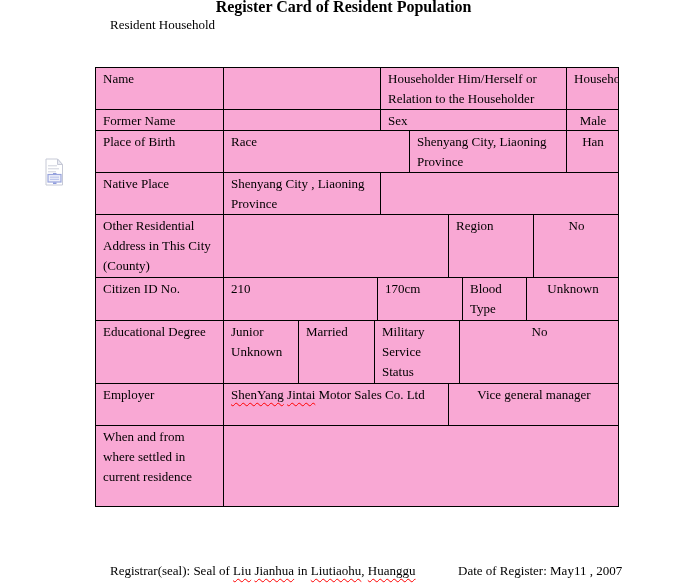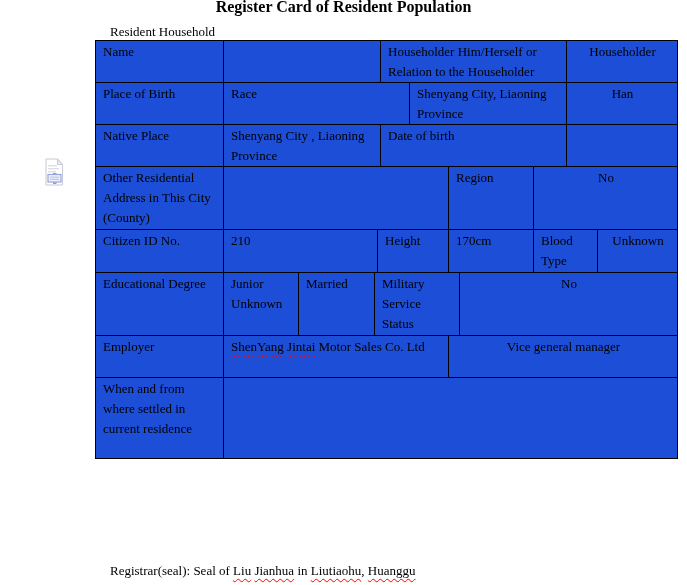--- a/index.html
+++ b/index.html
@@ -5,25 +5,25 @@
   html, body { margin: 0; padding: 0; background: #fff; }
   .page {
     position: relative; width: 687px; height: 585px; background: #ffffff;
     font-family: "Liberation Serif", serif; font-size: 13px; color: #000;
     overflow: hidden;
   }
   .title {
     position: absolute; top: -3px; left: 0; width: 100%;
     text-align: center; font-size: 16px; font-weight: bold; line-height: 20px;
   }
-  .subtitle { position: absolute; top: 24px; left: 110px; line-height: 16px; }
+  .subtitle { position: absolute; top: 17px; left: 110px; line-height: 16px; }
   .embed-icon { position: absolute; top: 158px; left: 45px; width: 19px; height: 28px; }
   .reg-table {
-    position: absolute; top: 40px; left: 95px; width: 583px;
-    border: 1px solid #000; box-sizing: border-box; background: #1d4ed8;
+    position: absolute; top: 67px; left: 95px; width: 524px;
+    border: 1px solid #000; box-sizing: border-box; background: #f9a8d4;
   }
   .tr { display: flex; border-bottom: 1px solid #000; box-sizing: border-box; overflow: hidden; }
   .tr:last-child { border-bottom: none; }
   .td {
     border-right: 1px solid #000; box-sizing: border-box;
     padding: 1px 6px 0 7px; line-height: 20px; overflow: hidden; flex-shrink: 0;
   }
   .td.last { border-right: none; flex: 1 1 auto; text-align: center; }
   .sp {
     text-decoration-line: underline; text-decoration-style: wavy;
@@ -58,46 +58,50 @@
 
   <div class="reg-table">
 
     <div class="tr" style="height:42px">
       <div class="td" style="width:128px">Name</div>
       <div class="td" style="width:157px"></div>
       <div class="td" style="width:186px">Householder Him/Herself or Relation to the Householder</div>
       <div class="td last">Householder</div>
     </div>
 
+    <div class="tr" style="height:21px">
+      <div class="td" style="width:128px">Former Name</div>
+      <div class="td" style="width:157px"></div>
+      <div class="td" style="width:186px">Sex</div>
+      <div class="td last">Male</div>
+    </div>
 
     <div class="tr" style="height:42px">
       <div class="td" style="width:128px">Place of Birth</div>
       <div class="td" style="width:186px">Race</div>
       <div class="td" style="width:157px">Shenyang City, Liaoning Province</div>
       <div class="td last">Han</div>
     </div>
 
     <div class="tr" style="height:42px">
       <div class="td" style="width:128px">Native Place</div>
       <div class="td" style="width:157px">Shenyang City , Liaoning Province</div>
-      <div class="td" style="width:186px">Date of birth</div>
       <div class="td last"></div>
     </div>
 
     <div class="tr" style="height:63px">
       <div class="td" style="width:128px">Other Residential Address in This City (County)</div>
       <div class="td" style="width:225px"></div>
       <div class="td" style="width:85px">Region</div>
       <div class="td last">No</div>
     </div>
 
     <div class="tr" style="height:43px">
       <div class="td" style="width:128px">Citizen ID No.</div>
       <div class="td" style="width:154px">210</div>
-      <div class="td" style="width:71px">Height</div>
       <div class="td" style="width:85px">170cm</div>
       <div class="td" style="width:64px">Blood Type</div>
       <div class="td last">Unknown</div>
     </div>
 
     <div class="tr" style="height:63px">
       <div class="td" style="width:128px">Educational Degree</div>
       <div class="td" style="width:75px">Junior Unknown</div>
       <div class="td" style="width:76px">Married</div>
       <div class="td" style="width:85px">Military Service Status</div>
@@ -113,14 +117,15 @@
 
     <div class="tr" style="height:80px">
       <div class="td" style="width:128px">When and from where settled in current residence</div>
       <div class="td last"></div>
     </div>
 
   </div>
 
   <div class="footer-reg"><span>Registrar(seal): Seal of</span> <span class="sp">Liu</span> <span class="sp">Jianhua</span> <span>in</span> <span class="sp">Liutiaohu</span><span>,</span> <span class="sp">Huanggu</span></div>
 
+  <div class="footer-date">Date of Register: May11 , 2007</div>
 
 </div>
 
 </body></html>

